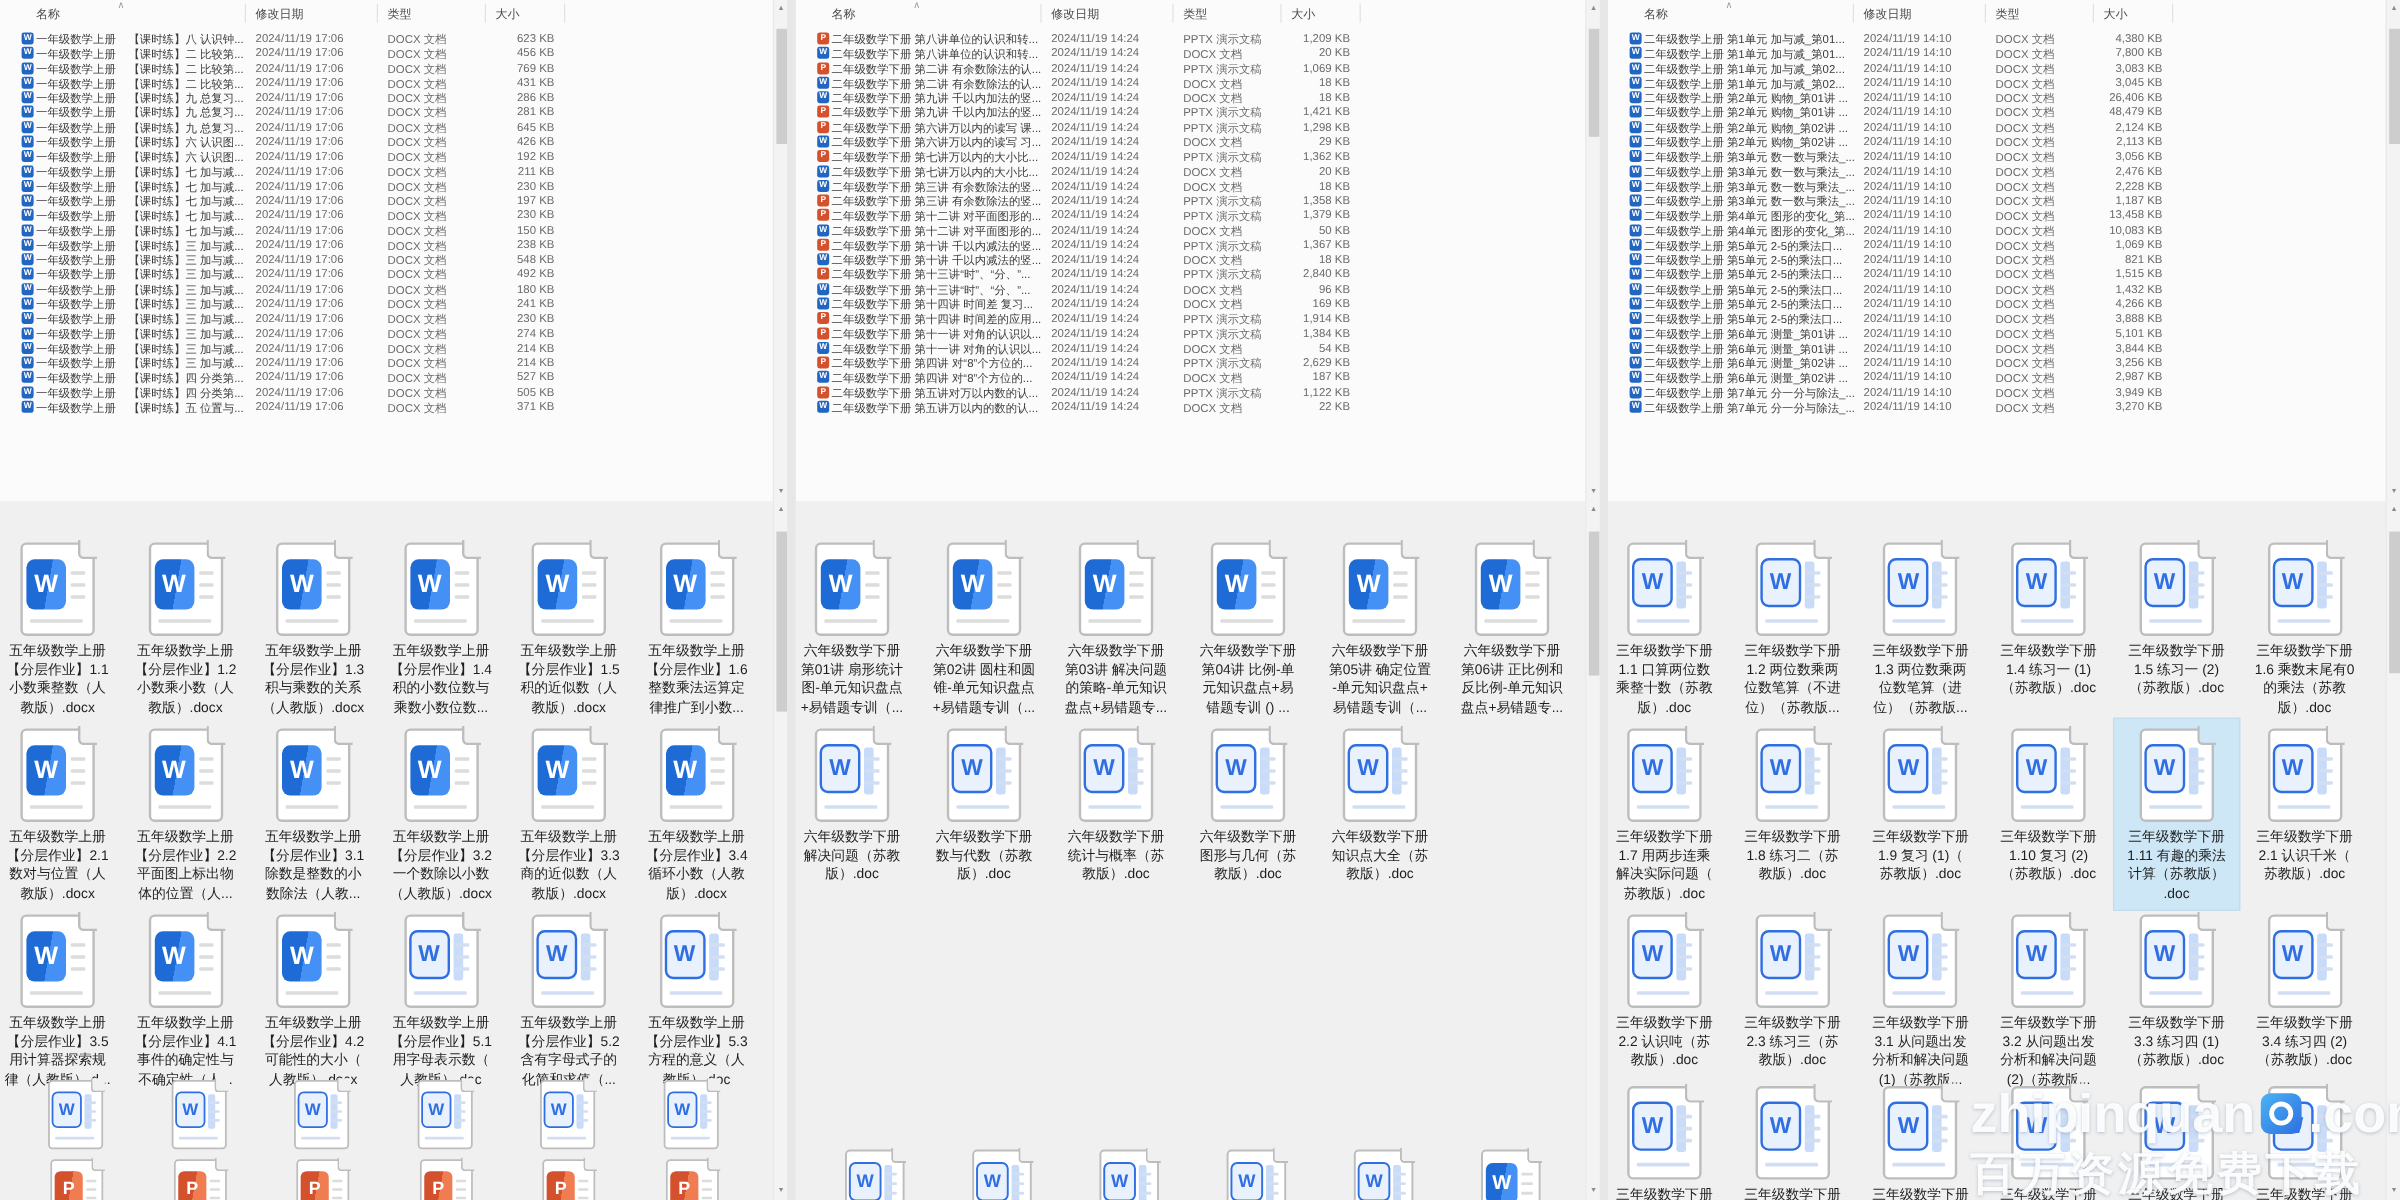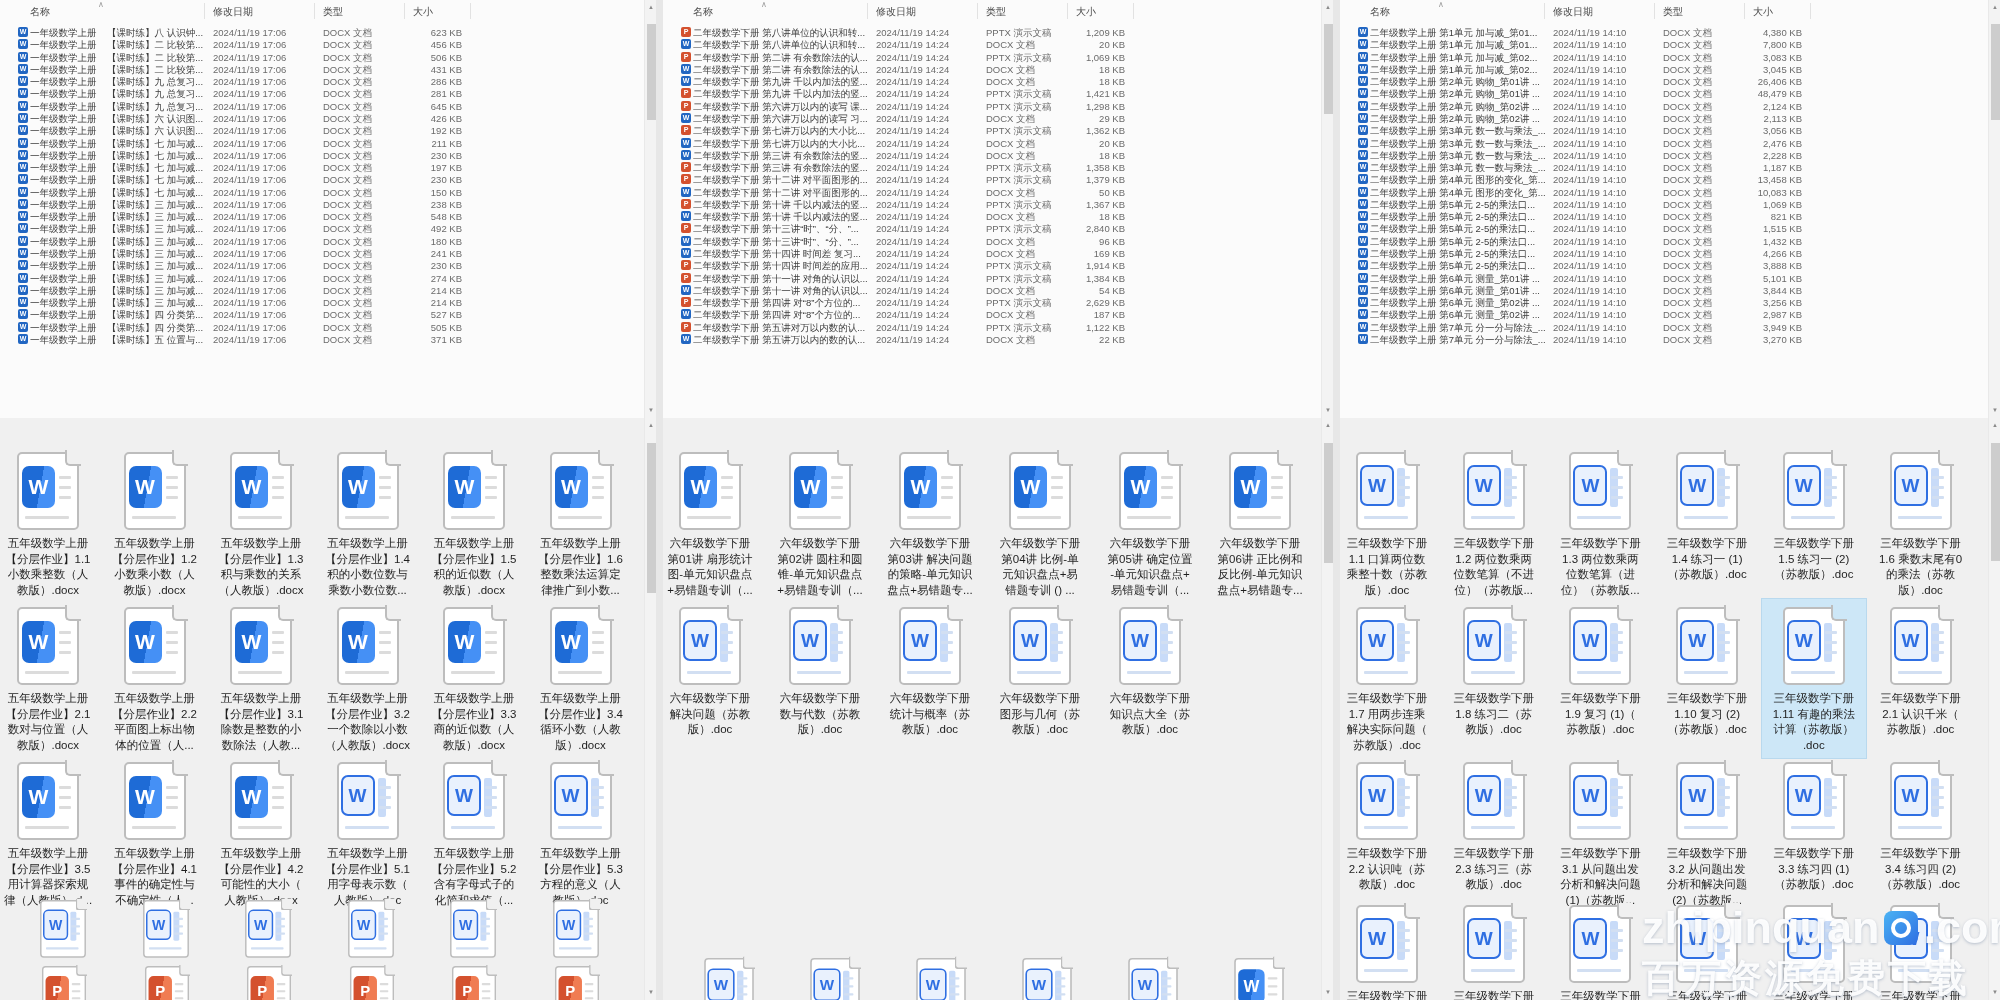--- a/index.html
+++ b/index.html
@@ -95,21 +95,21 @@
           <div class="ldate">2024/11/19 17:06</div>
           <div class="ltype">DOCX 文档</div>
           <div class="lsize">456 KB</div>
         </div>
         <div class="lrow" style="top: 50.56px; width: 642px;">
           <div class="lico d">W</div>
           <div class="lname">一年级数学上册</div>
           <div class="lsuf" style="left: 107px;">【课时练】二 比较第...</div>
           <div class="ldate">2024/11/19 17:06</div>
           <div class="ltype">DOCX 文档</div>
-          <div class="lsize">506 KB</div>
+          <div class="lsize">769 KB</div>
         </div>
         <div class="lrow" style="top: 62.84px; width: 642px;">
           <div class="lico d">W</div>
           <div class="lname">一年级数学上册</div>
           <div class="lsuf" style="left: 107px;">【课时练】二 比较第...</div>
           <div class="ldate">2024/11/19 17:06</div>
           <div class="ltype">DOCX 文档</div>
           <div class="lsize">431 KB</div>
         </div>
         <div class="lrow" style="top: 75.12px; width: 642px;">

